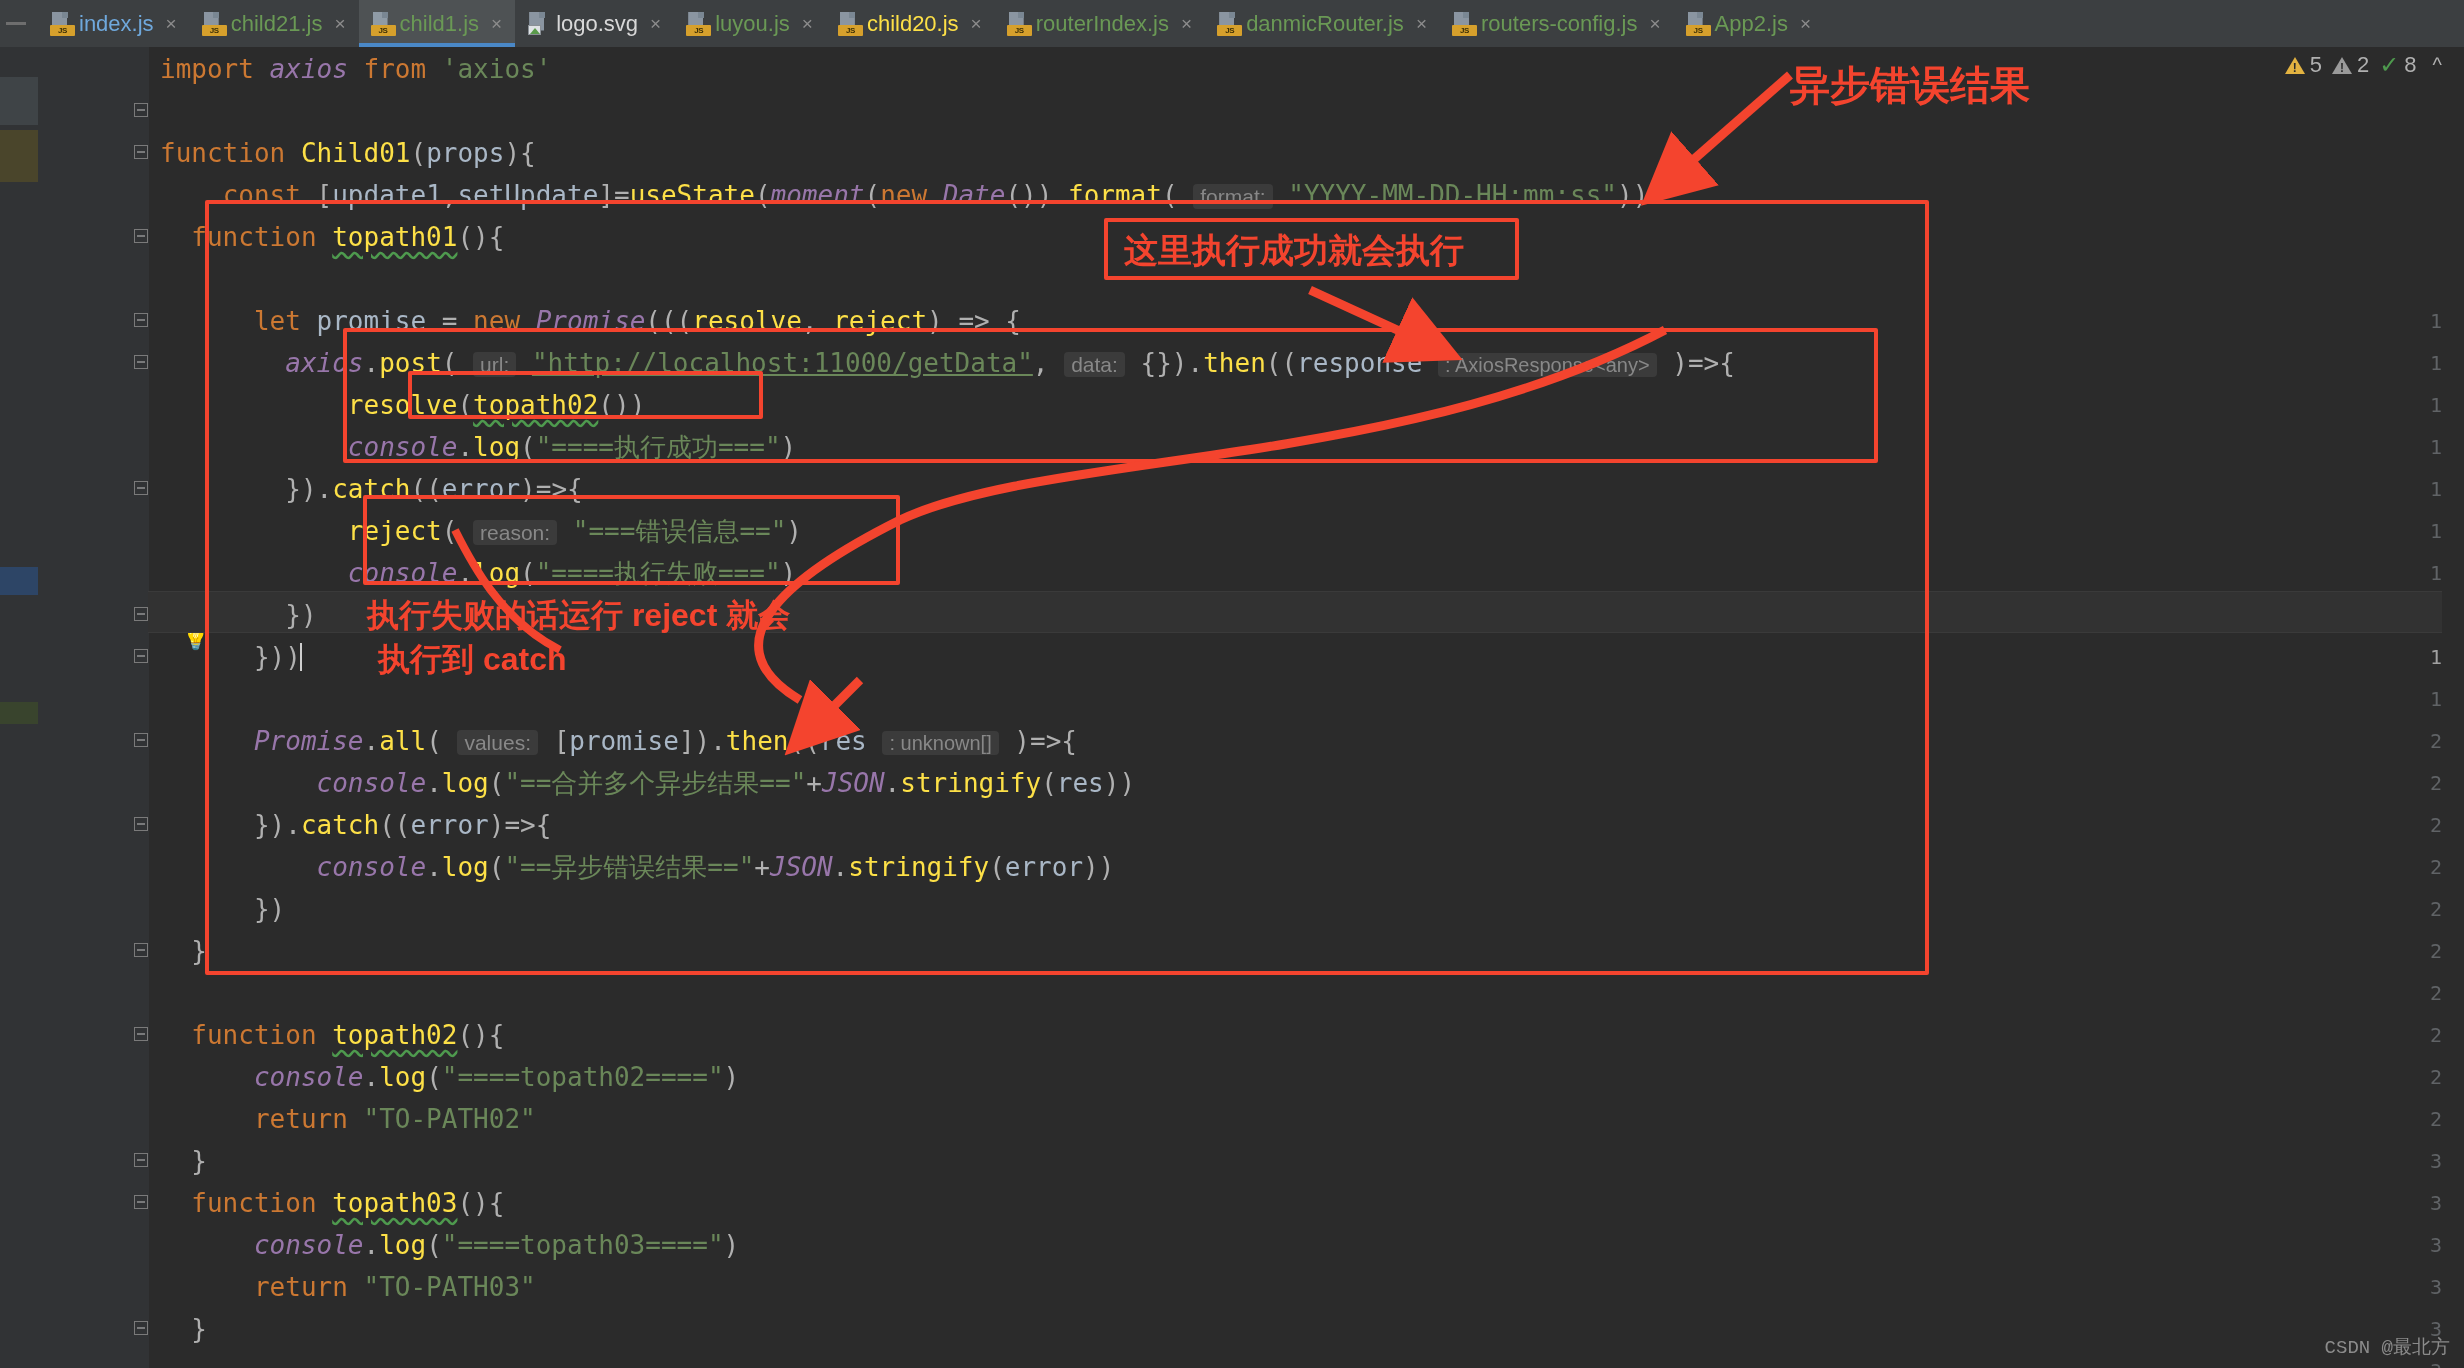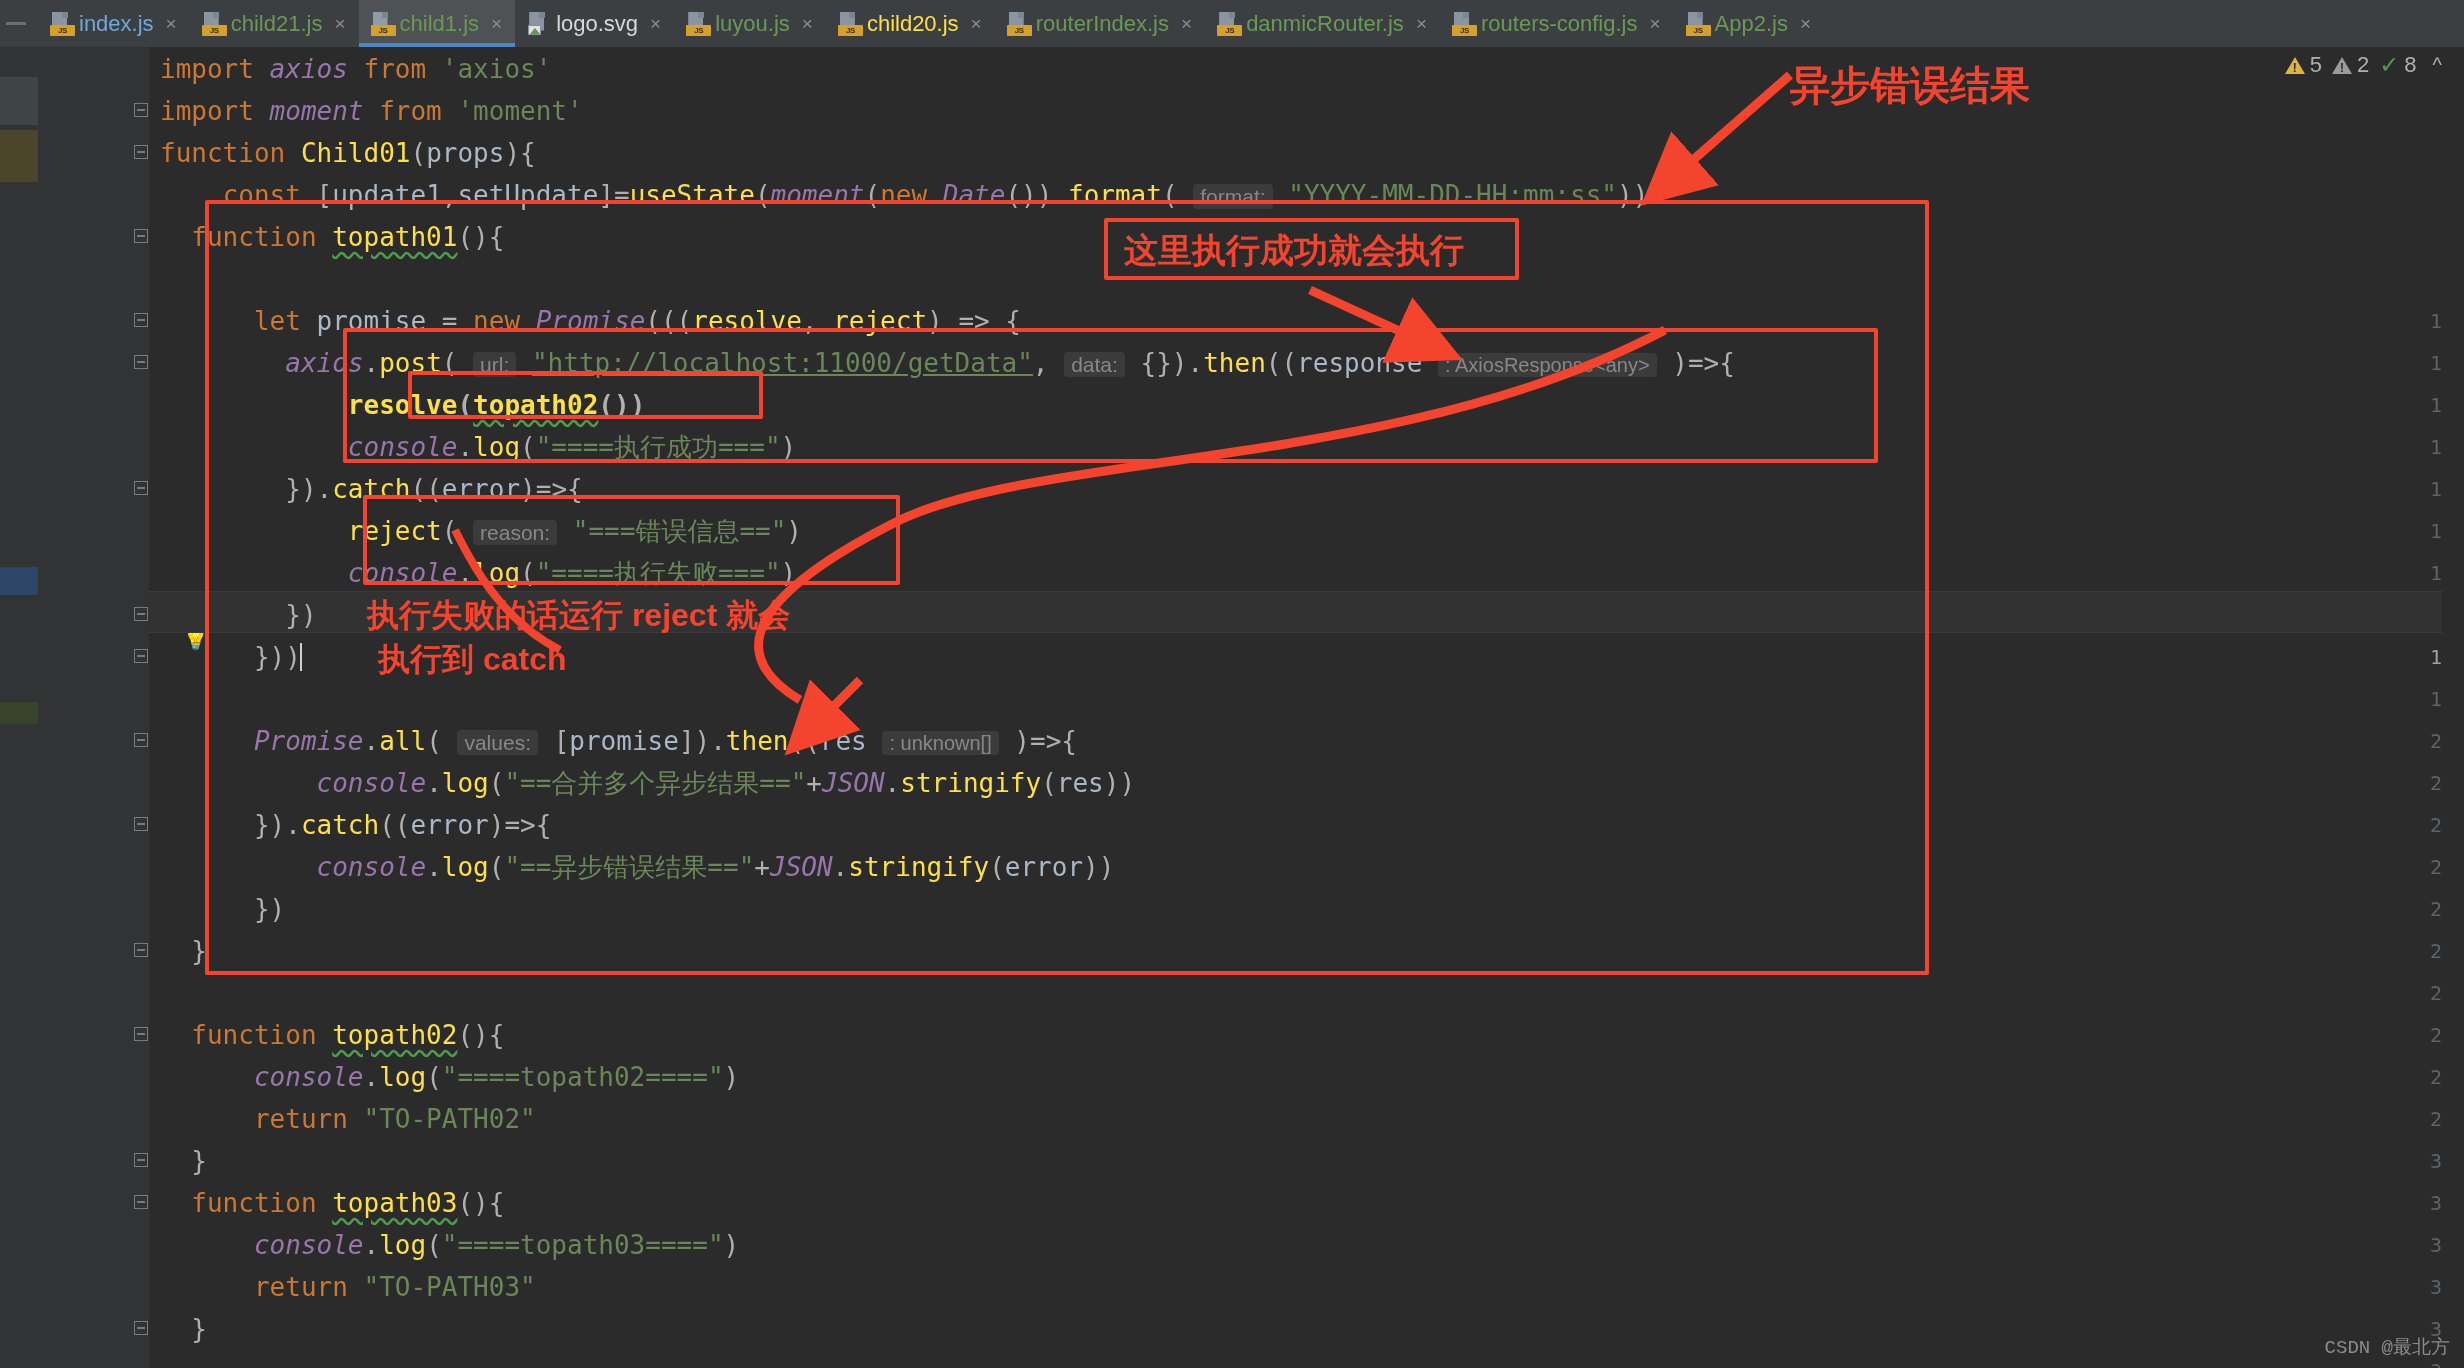--- a/index.html
+++ b/index.html
@@ -410,28 +410,27 @@
             <line x1="3" y1="7" x2="11" y2="7" stroke="#9a9a9a" stroke-width="1.4"></line>
           </svg>
         </div>
         <div class="lineno" style="top: 1303px;">35</div>
       </div>
 
     <div class="curline-bg" style="top:544px;"></div>
 
     <div class="code-layer" id="code-host">
         <div class="cl" style="top: 1px;"><span class="kw">import</span> <span class="cls">axios</span> <span class="kw">from</span> <span class="str">'axios'</span></div>
-        <div class="cl" style="top: 43px;"><span class="kw">import</span> <span class="cls">moment</span> <span class="kw">from</span> <span class="str">'moment'</span></div>
         <div class="cl" style="top: 85px;"><span class="kw">function</span> <span class="fn">Child01</span><span class="par">(</span><span class="pln">props</span><span class="par">)</span><span class="par">{</span></div>
         <div class="cl" style="top: 127px;">    <span class="kw">const</span> <span class="par">[</span><span class="pln">update1</span><span class="par">,</span><span class="pln">setUpdate</span><span class="par">]</span><span class="par">=</span><span class="fn">useState</span><span class="par">(</span><span class="cls">moment</span><span class="par">(</span><span class="kw">new</span> <span class="cls">Date</span><span class="par">(</span><span class="par">)</span><span class="par">)</span><span class="par">.</span><span class="fn">format</span><span class="par">(</span> <span class="hintb">format:</span> <span class="str">"YYYY-MM-DD-HH:mm:ss"</span><span class="par">)</span><span class="par">)</span></div>
         <div class="cl" style="top: 169px;">  <span class="kw">function</span> <span class="fn squig">topath01</span><span class="par">(</span><span class="par">)</span><span class="par">{</span></div>
         <div class="cl" style="top: 211px;"></div>
         <div class="cl" style="top: 253px;">      <span class="kw">let</span> <span class="pln">promise</span> <span class="par">=</span> <span class="kw">new</span> <span class="cls">Promise</span><span class="par">(</span><span class="par">(</span><span class="par">(</span><span class="fn">resolve</span><span class="par">,</span> <span class="fn">reject</span><span class="par">)</span> <span class="par">=</span><span class="par">&gt;</span> <span class="par">{</span></div>
         <div class="cl" style="top: 295px;">        <span class="cls">axios</span><span class="par">.</span><span class="fn">post</span><span class="par">(</span> <span class="hintb">url:</span> <span class="lnk">"http://localhost:11000/getData"</span><span class="par">,</span> <span class="hintb">data:</span> <span class="par">{</span><span class="par">}</span><span class="par">)</span><span class="par">.</span><span class="fn">then</span><span class="par">(</span><span class="par">(</span><span class="pln">response</span> <span class="hinti">: AxiosResponse&lt;any&gt;</span> <span class="par">)</span><span class="par">=</span><span class="par">&gt;</span><span class="par">{</span></div>
-        <div class="cl" style="top: 337px; font-weight: bold;">            <span class="fn">resolve</span><span class="par">(</span><span class="fn squig">topath02</span><span class="par">(</span><span class="par">)</span><span class="par">)</span></div>
+        <div class="cl" style="top: 337px;">            <span class="fn">resolve</span><span class="par">(</span><span class="fn squig">topath02</span><span class="par">(</span><span class="par">)</span><span class="par">)</span></div>
         <div class="cl" style="top: 379px;">            <span class="cls">console</span><span class="par">.</span><span class="fn">log</span><span class="par">(</span><span class="str">"====执行成功==="</span><span class="par">)</span></div>
         <div class="cl" style="top: 421px;">        <span class="par">}</span><span class="par">)</span><span class="par">.</span><span class="fn">catch</span><span class="par">(</span><span class="par">(</span><span class="pln">error</span><span class="par">)</span><span class="par">=</span><span class="par">&gt;</span><span class="par">{</span></div>
         <div class="cl" style="top: 463px;">            <span class="fn">reject</span><span class="par">(</span> <span class="hintb">reason:</span> <span class="str">"===错误信息=="</span><span class="par">)</span></div>
         <div class="cl" style="top: 505px;">            <span class="cls">console</span><span class="par">.</span><span class="fn">log</span><span class="par">(</span><span class="str">"====执行失败==="</span><span class="par">)</span></div>
         <div class="cl" style="top: 547px;">        <span class="par">}</span><span class="par">)</span></div>
         <div class="cl" style="top: 589px;">      <span class="par">}</span><span class="par">)</span><span class="par">)</span><span class="caret"></span></div>
         <div class="cl" style="top: 631px;"></div>
         <div class="cl" style="top: 673px;">      <span class="cls">Promise</span><span class="par">.</span><span class="fn">all</span><span class="par">(</span> <span class="hintb">values:</span> <span class="par">[</span><span class="pln">promise</span><span class="par">]</span><span class="par">)</span><span class="par">.</span><span class="fn">then</span><span class="par">(</span><span class="par">(</span><span class="pln">res</span> <span class="hinti">: unknown[]</span> <span class="par">)</span><span class="par">=</span><span class="par">&gt;</span><span class="par">{</span></div>
         <div class="cl" style="top: 715px;">          <span class="cls">console</span><span class="par">.</span><span class="fn">log</span><span class="par">(</span><span class="str">"==合并多个异步结果=="</span><span class="par">+</span><span class="cls">JSON</span><span class="par">.</span><span class="fn">stringify</span><span class="par">(</span><span class="pln">res</span><span class="par">)</span><span class="par">)</span></div>
         <div class="cl" style="top: 757px;">      <span class="par">}</span><span class="par">)</span><span class="par">.</span><span class="fn">catch</span><span class="par">(</span><span class="par">(</span><span class="pln">error</span><span class="par">)</span><span class="par">=</span><span class="par">&gt;</span><span class="par">{</span></div>

